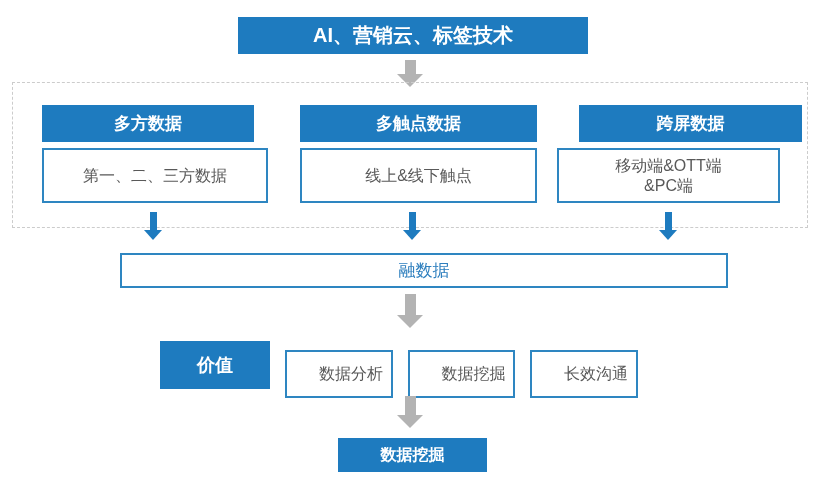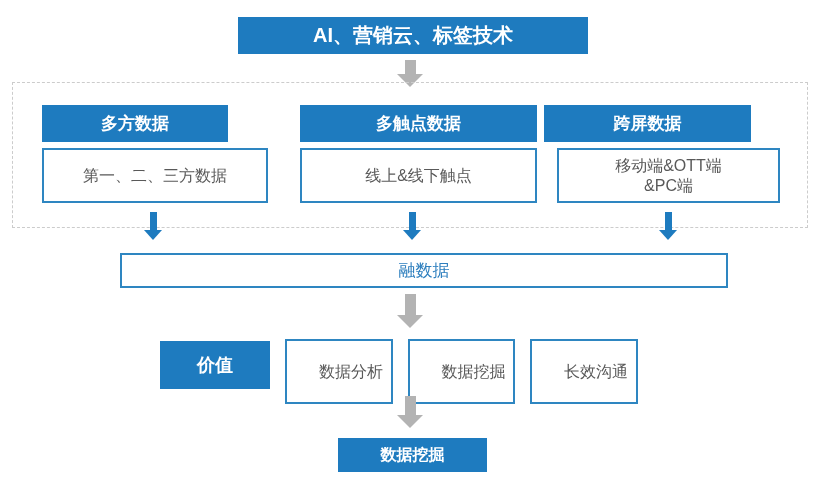--- a/index.html
+++ b/index.html
@@ -80,44 +80,44 @@
   .arrow.blue .stem { width: 7px; background: var(--brand-blue); }
   .arrow.blue .head {
     border-left: 9px solid transparent;
     border-right: 9px solid transparent;
     border-top: 10px solid var(--brand-blue);
   }
   .top-box { left: 238px; top: 17px; width: 350px; height: 37px; font-size: 20px; }
   .col-header { height: 37px; top: 105px; font-size: 17px; }
   .col-detail { top: 148px; height: 55px; }
   .value-label { left: 160px; top: 341px; width: 110px; height: 48px; font-size: 18px; }
-  .value-item { top: 339px; height: 65px; font-size: 16px; padding-left: 24px; }
+  .value-item { top: 350px; height: 48px; font-size: 16px; padding-left: 24px; }
   .result-box { left: 338px; top: 438px; width: 149px; height: 34px; font-size: 16px; }
 </style>
 </head>
 <body>
 
 <div class="canvas">
 
   <div class="blue-box top-box">AI、营销云、标签技术</div>
 
   <div class="arrow gray" style="left:397px; top:60px;">
     <span class="stem" style="height:14px;"></span>
     <span class="head"></span>
   </div>
 
   <div class="dashed-container"></div>
 
-  <div class="blue-box col-header" style="left:42px; width:186px;text-align:center;">多方数据</div>
+  <div class="blue-box col-header" style="left:42px; width:212px;text-align:center;">多方数据</div>
   <div class="outline-box col-detail" style="left:42px; width:226px;">第一、二、三方数据</div>
 
   <div class="blue-box col-header" style="left:300px; width:237px;">多触点数据</div>
   <div class="outline-box col-detail" style="left:300px; width:237px;">线上&amp;线下触点</div>
 
-  <div class="blue-box col-header" style="left:544px; width:207px;">跨屏数据</div>
+  <div class="blue-box col-header" style="left:579px; width:223px;">跨屏数据</div>
   <div class="outline-box col-detail" style="left:557px; width:223px;">移动端&amp;OTT端
 &amp;PC端</div>
 
   <div class="arrow blue" style="left:144px; top:212px;">
     <span class="stem" style="height:18px;"></span>
     <span class="head"></span>
   </div>
   <div class="arrow blue" style="left:403px; top:212px;">
     <span class="stem" style="height:18px;"></span>
     <span class="head"></span>

